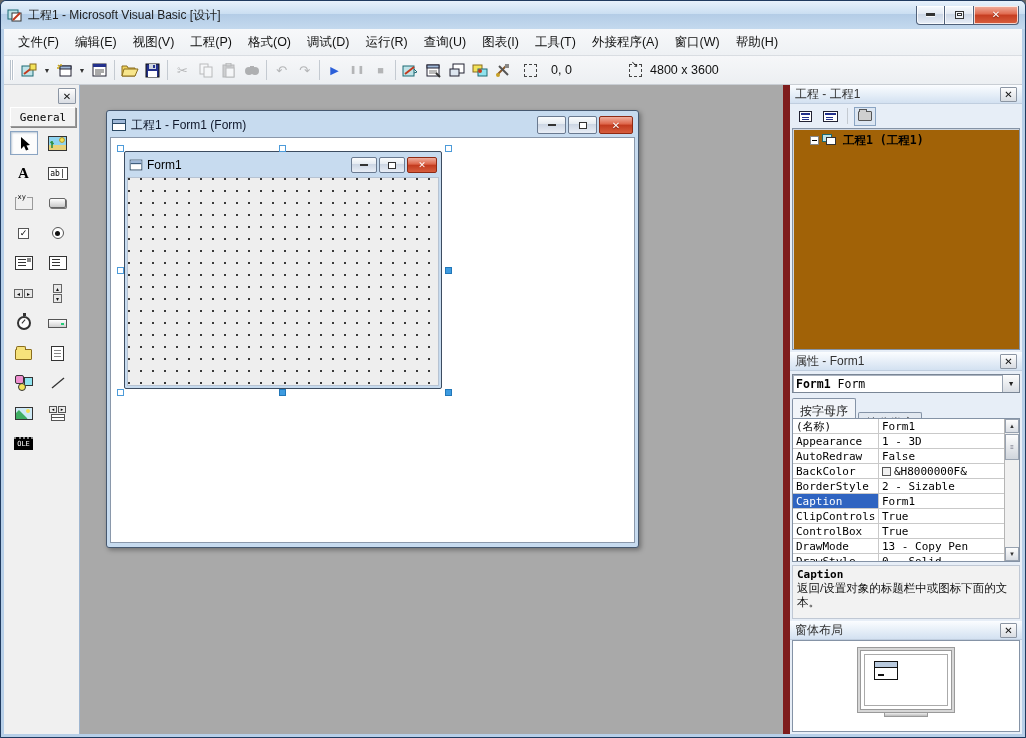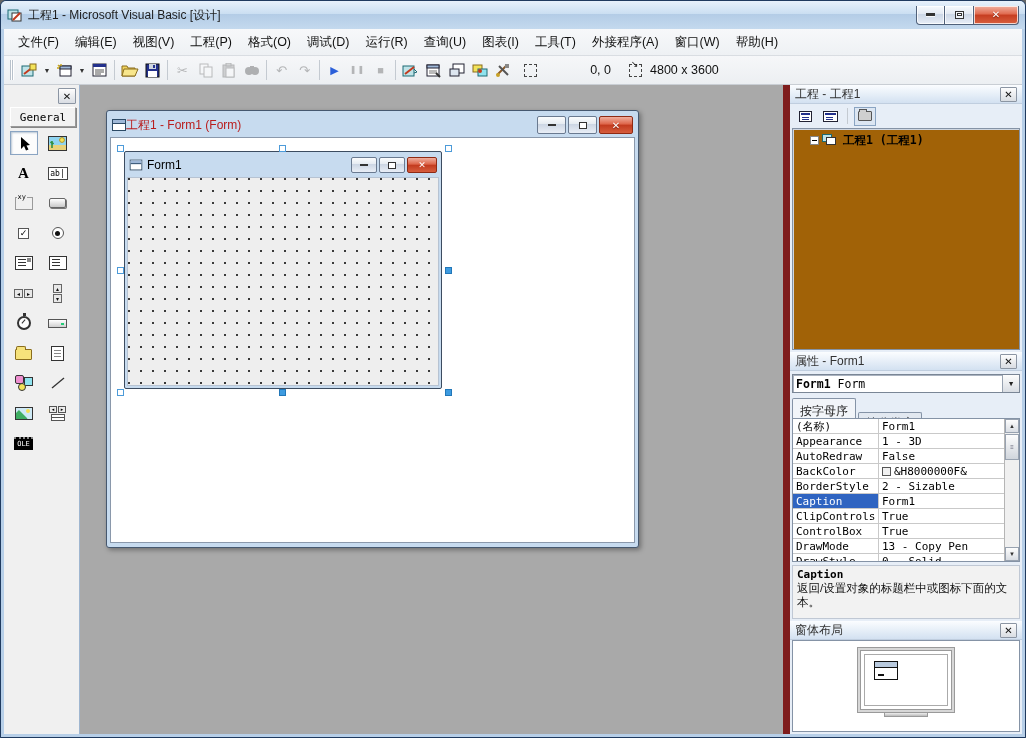--- a/index.html
+++ b/index.html
@@ -39,21 +39,21 @@
   .grip { width:4px; height:20px; margin:0 4px 0 2px;
     background:repeating-linear-gradient(90deg,#b9c2cc 0 1px,#fff 1px 2px); }
   .tbtn { width:23px; height:22px; display:flex; align-items:center; justify-content:center;
     border:1px solid transparent; border-radius:2px; }
   .tbtn.narrow { width:12px; }
   .tbtn.disabled { opacity:.35; filter:grayscale(1); }
   .sep { width:1px; height:20px; background:#c4cad1; margin:0 3px; }
   .caret { font-size:7px; color:#333; }
   .gly { font-size:13px; color:#444; line-height:1; }
   .pos-ind, .size-ind { display:flex; align-items:center; font-size:12.5px; color:#111; }
-  .pos-ind { margin-left:10px;text-align:right; } .pos-text { margin-left:14px; width:60px; }
+  .pos-ind { margin-left:10px; } .pos-text { margin-left:14px; width:60px; }
   .size-ind { margin-left:18px; } .size-text { margin-left:8px; }
   .dash-ico { width:13px; height:13px; border:1px dashed #444; }
   .size-ico { width:13px; height:13px; border:1px dashed #444; position:relative; }
   .size-ico:before { content:"↘"; position:absolute; top:-6px; left:1px; font-size:9px; color:#222; }
 
   
   .main { position:absolute; left:3px; right:3px; top:84px; bottom:3px; display:flex; }
 
   
   .toolbox { width:76px; background:#f0f0f0; border-right:1px solid #9fb6d0; padding-top:2px; }
@@ -116,21 +116,21 @@
     font-family:"DejaVu Sans Mono",monospace; display:flex; align-items:center; justify-content:center;
     border-top:2px dotted #888; }
   .line-svg, .ptr-svg { display:block; }
 
   
   .mdi { flex:1; background:#a9a9a9; position:relative; overflow:hidden; }
   .child { position:absolute; left:26px; top:25px; width:533px; height:438px;
     background:#c7dbef; border:1px solid #46586f; border-radius:3px;
     box-shadow:2px 2px 5px rgba(0,0,0,.35); padding:2px 3px 4px 3px; }
   .child-title { height:24px; display:flex; align-items:center; padding:0 2px; }
-  .child-title .t { font-size:12px; color:#b91c1c; }
+  .child-title .t { font-size:12px; color:#0f172a; margin-left:5px; }
   .cbtns { margin-left:auto; display:flex; gap:2px; }
   .cbtn { width:29px; height:18px; border:1px solid #6a7a90; border-radius:2px;
     background:linear-gradient(#fbfcfd,#e4eaf1 45%,#ccd6e4 46%,#e9eef6);
     display:flex; align-items:center; justify-content:center; }
   .cbtn.closec { width:34px; color:#fff; font-weight:bold; font-size:10px;
     background:linear-gradient(#efae9e,#dd6448 45%,#c23a1e 50%,#d65d3d);
     border-color:#8e2a14; text-shadow:0 1px 1px #7e1f0c; }
   .child-client { position:relative; width:100%; height:calc(100% - 24px); background:#fff; border:1px solid #8a98ab; }
 
   

